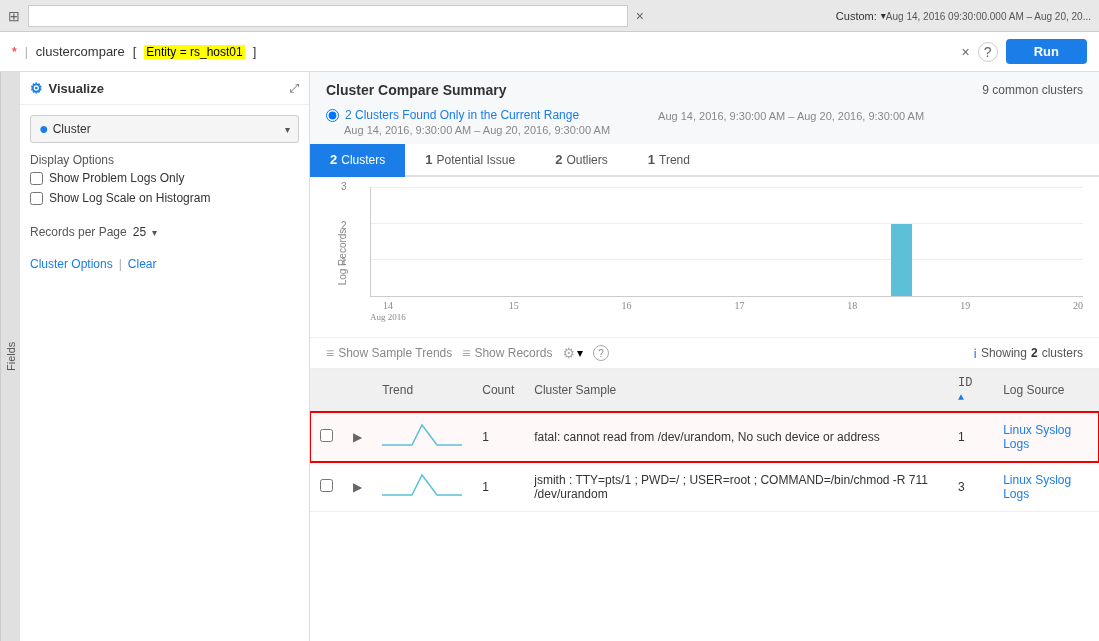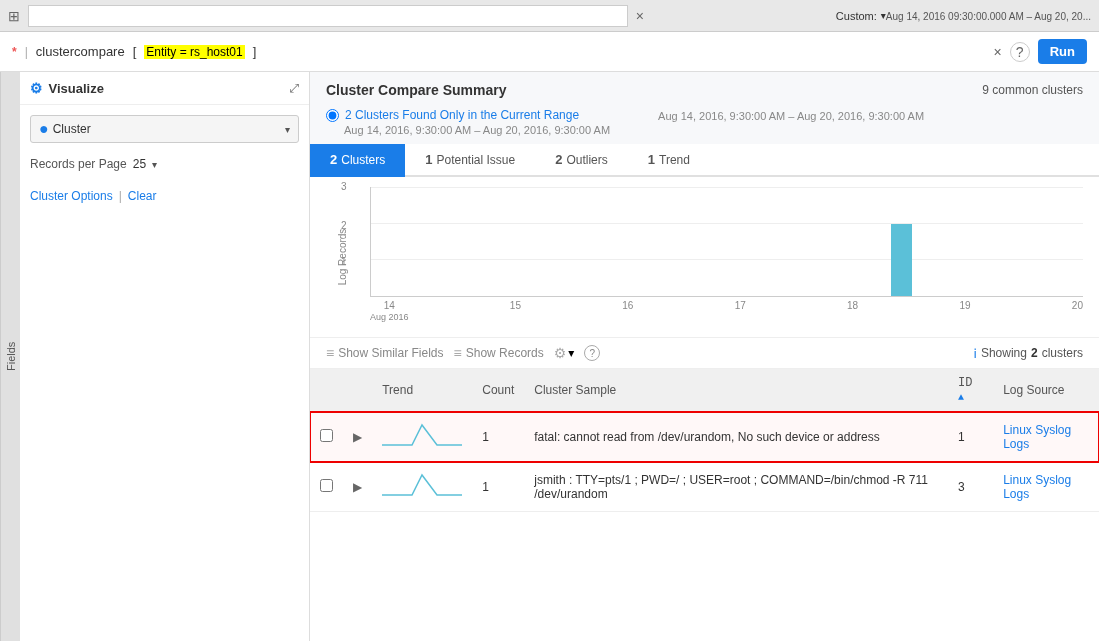--- a/index.html
+++ b/index.html
@@ -22,21 +22,21 @@
       display: flex; align-items: center;
       background: white; border-bottom: 1px solid #ddd;
       padding: 6px 12px; height: 40px; gap: 8px;
     }
     .query-star { color: #e55; font-weight: bold; }
     .query-text { font-size: 13px; color: #333; }
     .query-highlight { background: #ffff00; padding: 0 2px; }
     .query-bar-actions { margin-left: auto; display: flex; align-items: center; gap: 8px; }
     .btn-close-query { color: #666; cursor: pointer; font-size: 14px; }
     .btn-help { color: #666; cursor: pointer; font-size: 14px; border: 1px solid #ccc; border-radius: 50%; width: 20px; height: 20px; display: flex; align-items: center; justify-content: center; }
-    .btn-run { background: #1a7de8; color: white; border: none; border-radius: 4px; padding: 5px 12px; cursor: pointer; font-size: 13px; font-weight: bold; }
+    .btn-run { background: #1a7de8; color: white; border: none; border-radius: 4px; padding: 5px 28px; cursor: pointer; font-size: 13px; font-weight: bold; }
 
     .main-content { display: flex; height: calc(641px - 32px - 40px); }
 
     .sidebar {
       width: 290px; background: white; border-right: 1px solid #ddd;
       display: flex; flex-direction: column;
     }
     .sidebar-header {
       display: flex; align-items: center; justify-content: space-between;
       padding: 8px 10px; border-bottom: 1px solid #eee;
@@ -183,20 +183,31 @@
       </div>
       <div class="sidebar-body">
         <div class="cluster-selector">
           <span class="cluster-selector-label">
             <span style="color:#1a7de8;font-size:16px;">●</span>
             <span>Cluster</span>
           </span>
           <span class="cluster-selector-arrow">▾</span>
         </div>
 
+        <div>
+          <div class="display-options-label">Display Options</div>
+          <div class="checkbox-row">
+            <input type="checkbox" style="">
+            <span class="checkbox-label">Show Problem Logs Only</span>
+          </div>
+          <div class="checkbox-row">
+            <input type="checkbox" style="">
+            <span class="checkbox-label">Show Log Scale on Histogram</span>
+          </div>
+        </div>
 
         <div class="records-row">
           <span class="records-label">Records per Page</span>
           <span class="records-value">25</span>
           <span class="records-dropdown">▾</span>
         </div>
 
         <div class="link-row">
           <a class="link">Cluster Options</a>
           <span class="link-sep">|</span>
@@ -252,35 +263,35 @@
         <div class="chart-grid-line" style="top:0;"></div>
         <div class="chart-grid-line" style="top:33%;"></div>
         <div class="chart-grid-line" style="top:66%;"></div>
 
         <span style="position:absolute;left:-30px;top:-6px;font-size:10px;color:#888;">3</span>
         <span style="position:absolute;left:-30px;top:30%;font-size:10px;color:#888;">2</span>
         <span style="position:absolute;left:-30px;top:63%;font-size:10px;color:#888;">1</span>
 
         <div style="position:absolute;left:73%;bottom:0;width:3%;height:66%;background:#5bc0d8;"></div>
       </div>
-      <div style="display:flex;justify-content:space-between;margin-left:44px;margin-top:3px;">
+      <div style="display:flex;justify-content:space-between;margin-left:44px;margin-top:3px;font-family:Liberation Serif, serif;">
         <div style="font-size:10px;color:#888;text-align:center;">14<br><span style="font-size:9px;">Aug 2016</span></div>
         <div style="font-size:10px;color:#888;">15</div>
         <div style="font-size:10px;color:#888;">16</div>
         <div style="font-size:10px;color:#888;">17</div>
         <div style="font-size:10px;color:#888;">18</div>
         <div style="font-size:10px;color:#888;">19</div>
         <div style="font-size:10px;color:#888;">20</div>
       </div>
     </div>
 
     <div class="table-toolbar">
       <div class="toolbar-btn">
         <span class="toolbar-icon">≡</span>
-        <span>Show Similar Fields</span>
+        <span>Show Sample Trends</span>
       </div>
       <div class="toolbar-btn">
         <span class="toolbar-icon">≡</span>
         <span>Show Records</span>
       </div>
       <div class="gear-dropdown">
         <span class="toolbar-icon">⚙</span>
         <span>▾</span>
       </div>
       <div class="toolbar-btn">

